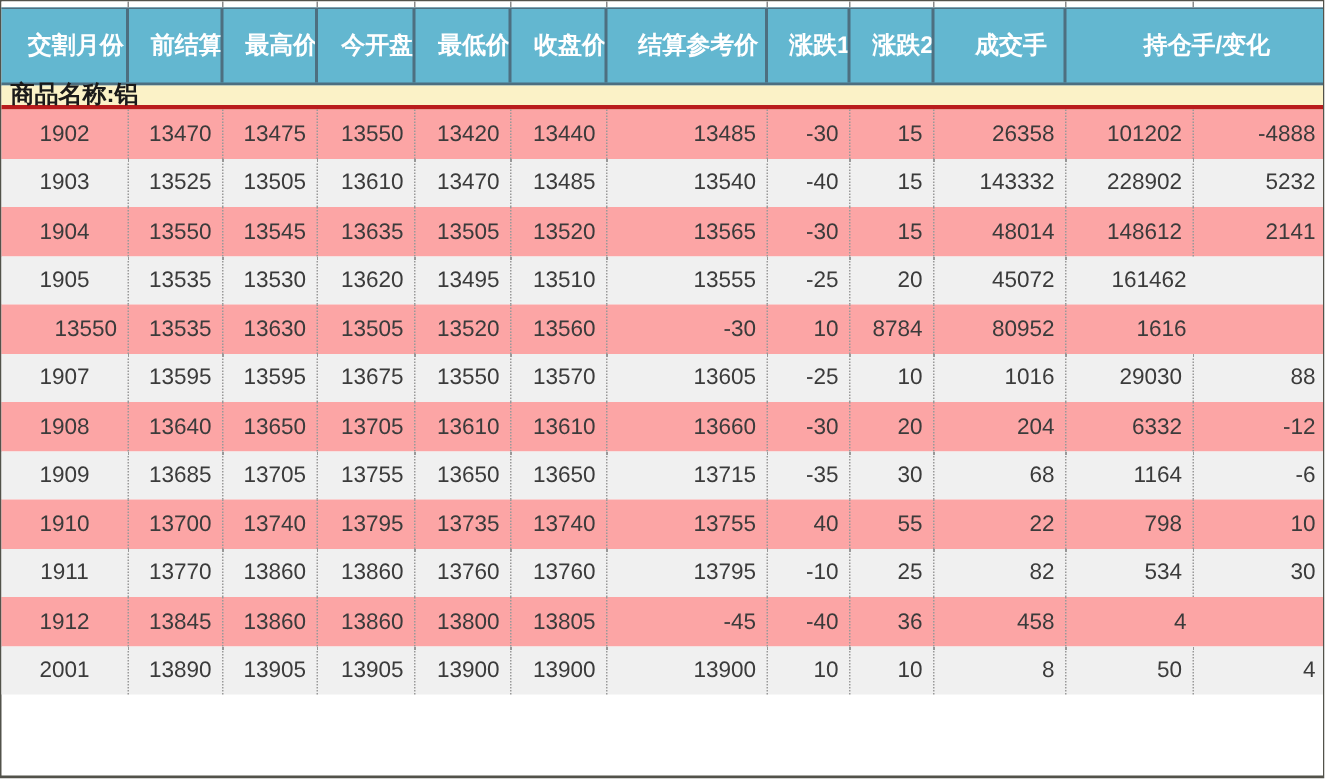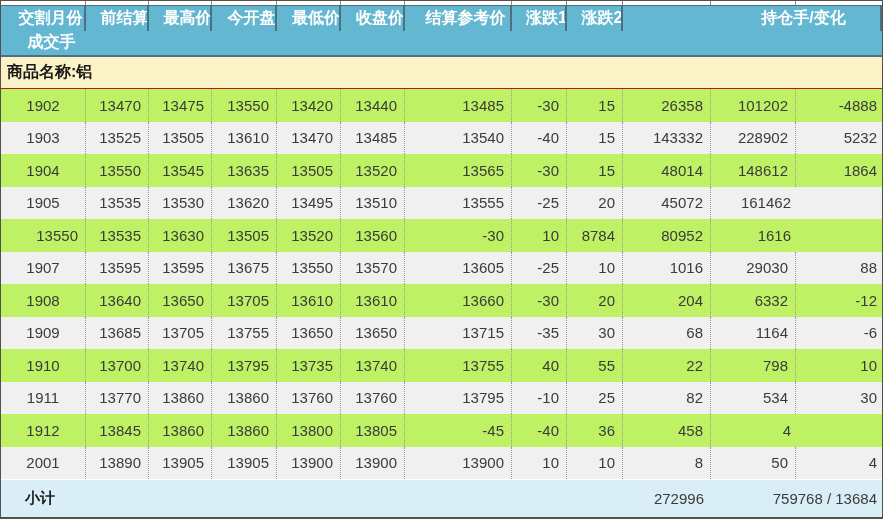--- a/index.html
+++ b/index.html
@@ -41,28 +41,28 @@
   .hcell{
     display:flex;align-items:center;justify-content:center;
     color:var(--header-text);font-weight:bold;font-size:16px;
     border-right:2px solid var(--header-divider);
     white-space:nowrap;overflow:hidden;padding-left:16px;
   }
   .hcell:last-child{border-right:none;}
   .hcell.span2{grid-column:11 / span 2;}
   
   .group-row{
-    height:32px;background:var(--group-bg);
+    height:16px;background:var(--group-bg);
     display:flex;align-items:center;
-    border-bottom:1px solid #b91c1c;
+    border-bottom:3px solid #b91c1c;
     font-weight:bold;font-size:16px;color:#1a1a1a;
     padding-left:6px;
   }
   
-  .data-row{height:32.5px;background:#bef264;}
+  .data-row{height:32.5px;background:#fca5a5;}
   .data-row:nth-child(even){background:var(--alt-row-bg);}
   .cell{
     display:flex;align-items:center;justify-content:flex-end;
     font-size:15px;padding-right:7px;
     border-right:1px dotted var(--divider);
     white-space:nowrap;overflow:hidden;
   }
   .cell:last-child{border-right:none;padding-right:5px;}
   .cell.center{justify-content:center;padding-right:0;}
   
@@ -98,22 +98,22 @@
   <div class="header-row grid">
     <div class="hcell">交割月份</div>
     <div class="hcell">前结算</div>
     <div class="hcell">最高价</div>
     <div class="hcell">今开盘</div>
     <div class="hcell">最低价</div>
     <div class="hcell">收盘价</div>
     <div class="hcell">结算参考价</div>
     <div class="hcell">涨跌1</div>
     <div class="hcell">涨跌2</div>
+    <div class="hcell">成交手</div>
     <div class="hcell span2">持仓手/变化</div>
-    <div class="hcell">成交手</div>
   </div>
 
   <div class="group-row">
     <span>商品名称:铝</span>
   </div>
 
   <div id="data-rows">
       <div class="data-row grid">
     <div class="cell center">1902</div>
     <div class="cell">13470</div>
@@ -147,21 +147,21 @@
     <div class="cell">13550</div>
     <div class="cell">13545</div>
     <div class="cell">13635</div>
     <div class="cell">13505</div>
     <div class="cell">13520</div>
     <div class="cell">13565</div>
     <div class="cell">-30</div>
     <div class="cell">15</div>
     <div class="cell">48014</div>
     <div class="cell">148612</div>
-    <div class="cell">1864</div>
+    <div class="cell">2141</div>
   </div>
       <div class="data-row grid">
     <div class="cell center">1905</div>
     <div class="cell">13535</div>
     <div class="cell">13530</div>
     <div class="cell">13620</div>
     <div class="cell">13495</div>
     <div class="cell">13510</div>
     <div class="cell">13555</div>
     <div class="cell">-25</div>
@@ -274,19 +274,14 @@
     <div class="cell">13900</div>
     <div class="cell">13900</div>
     <div class="cell">10</div>
     <div class="cell">10</div>
     <div class="cell">8</div>
     <div class="cell">50</div>
     <div class="cell">4</div>
   </div>
     </div>
 
-  <div class="subtotal-row grid">
-    <div class="cell st-label">小计</div>
-    <div class="cell st-volume">272996</div>
-    <div class="cell st-oi">759768 / 13684</div>
-  </div>
 
 </div>
 
 </body></html>

